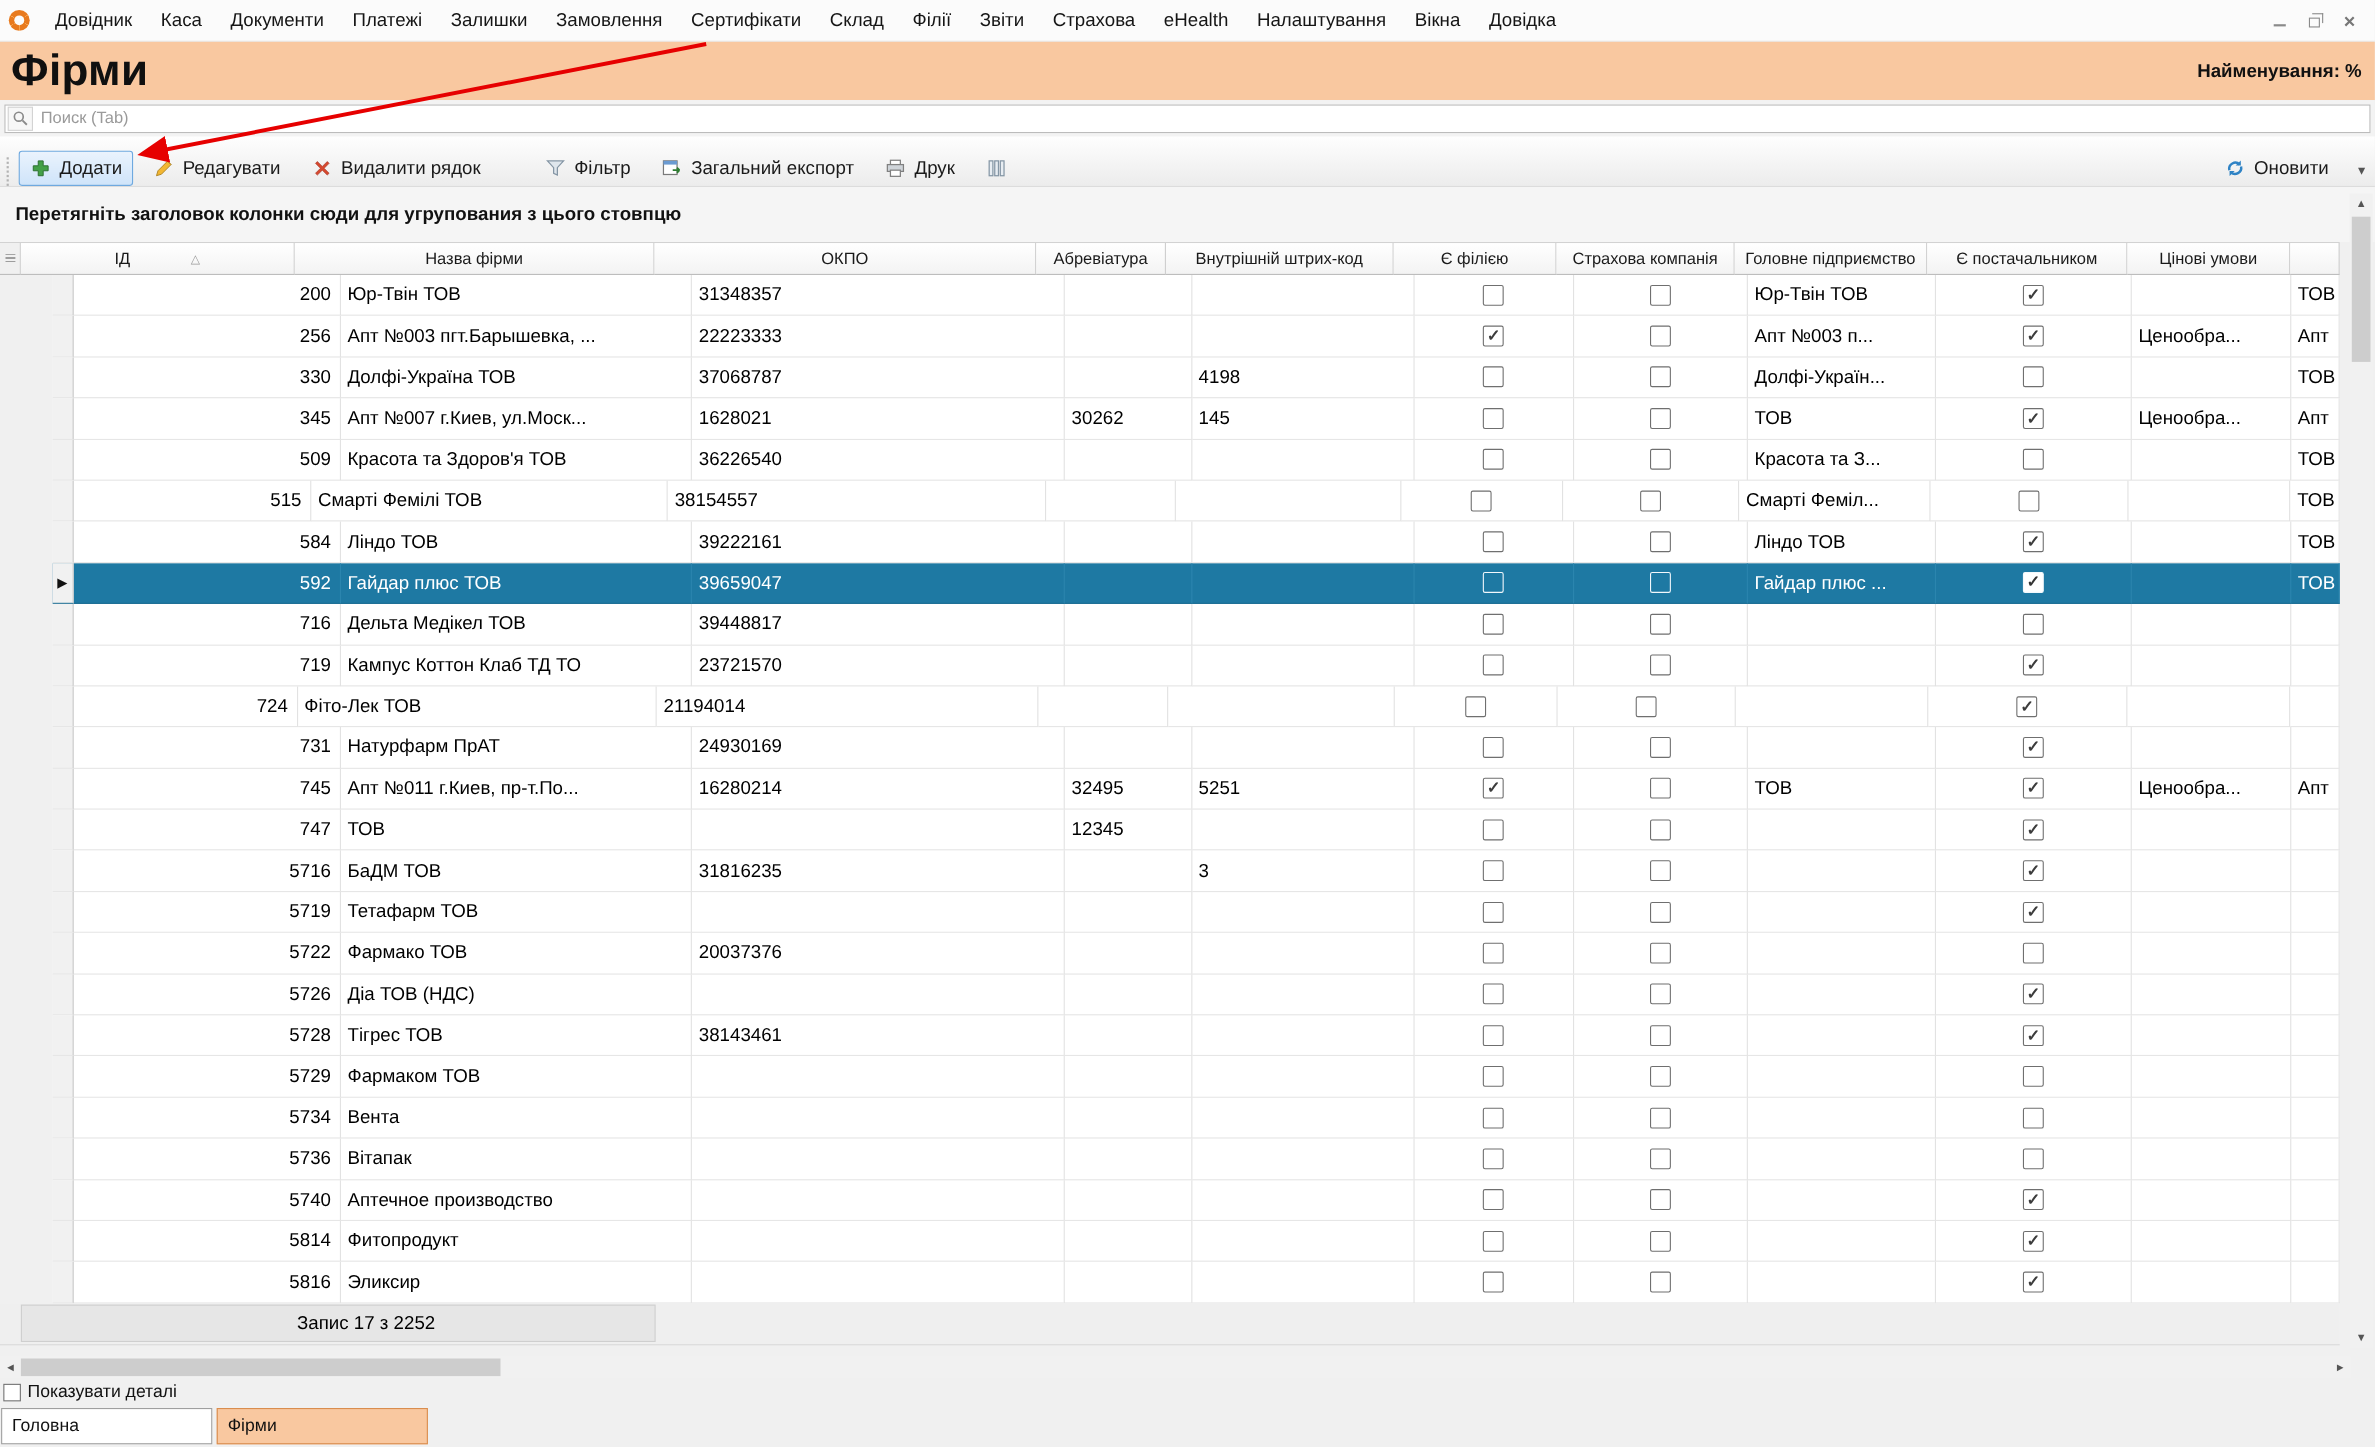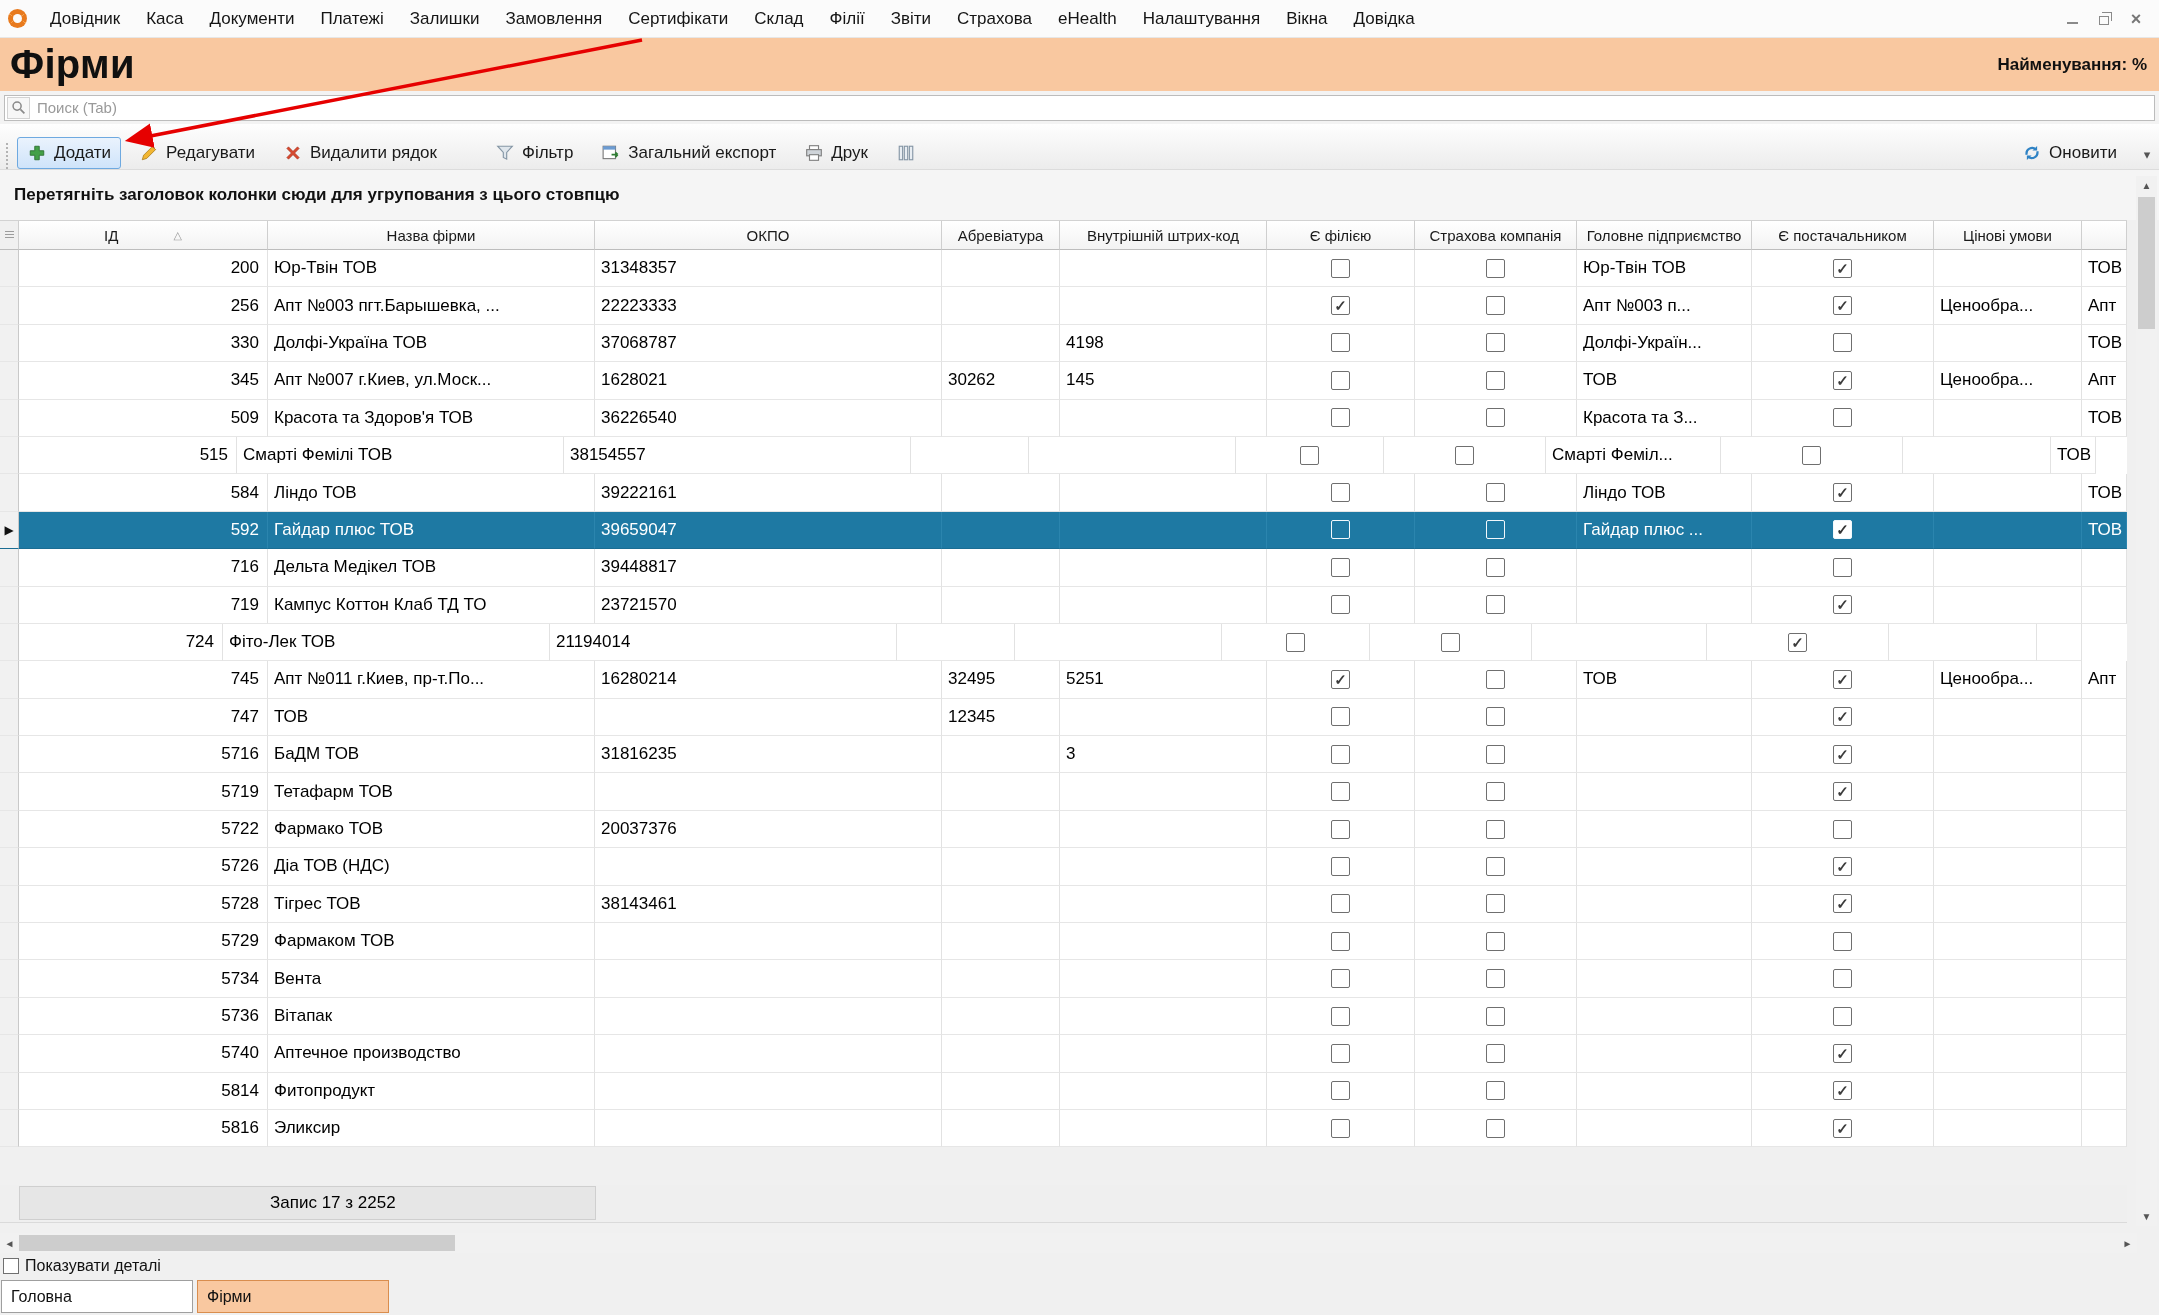--- a/index.html
+++ b/index.html
@@ -61,21 +61,21 @@
   
   .grid { position:absolute; left:0; top:220px; width:2127px; }
   .grid-header { display:flex; height:30px; border-top:1px solid #d2d2d2; }
   .hcell { background:linear-gradient(#ffffff,#f3f3f3); border-right:1px solid #cfcfcf;
     border-bottom:1px solid #bdbdbd; display:flex; align-items:center; justify-content:center;
     font-size:15px; color:#1a1a1a; overflow:hidden; white-space:nowrap; position:relative; }
   .hcell.indicator { width:19px; background:#f0f0f0; }
   .hcell.indicator::after { content:""; width:9px; height:9px;
     background:repeating-linear-gradient(#9d9d9d 0 1px, transparent 1px 3px); }
   .sort-tri { font-size:11px; color:#9a9a9a; margin-left:55px; }
-  .grid-row { display:flex; height:37.4px; background:#fff; }
+  .grid-row { display:flex; height:37.4px; background:#fff;margin-left:48px; }
   .cell { border-right:1px solid #e2e2e2; border-bottom:1px solid #e6e6e6; display:flex;
     align-items:center; padding:0 6px; font-size:17px; color:#000; overflow:hidden; white-space:nowrap; }
   .cell.indicator { width:19px; background:#f1f1f1; border-right:1px solid #c9c9c9; padding:0;
     justify-content:center; font-size:12px; color:#111; }
   .cell.right { justify-content:flex-end; padding-right:8px; }
   .cell.cb-cell { justify-content:center; }
   .grid-row.selected { background:#1e79a3; }
   .grid-row.selected .cell { color:#fff; border-bottom-color:#1b6d93; border-right-color:#2b85ae; }
   .grid-row.selected .cell.indicator { background:#f1f1f1; color:#111; border-right-color:#c9c9c9; }
   .cb { width:19px; height:19px; border:1.5px solid #6f6f6f; background:#fff; border-radius:2px;
@@ -505,20 +505,40 @@
           </div>
           <div class="cell" style="width: 175px;"></div>
           <div class="cell cb-cell" style="width: 182px;">
             <span class="cb checked"></span>
           </div>
           <div class="cell" style="width: 148px;"></div>
           <div class="cell" style="width: 45px;"></div>
         </div>
         <div class="grid-row">
           <div class="cell indicator"></div>
+          <div class="cell right" style="width: 249px;">731</div>
+          <div class="cell" style="width: 327px;">Натурфарм ПрАТ</div>
+          <div class="cell" style="width: 347px;">24930169</div>
+          <div class="cell" style="width: 118px;"></div>
+          <div class="cell" style="width: 207px;"></div>
+          <div class="cell cb-cell" style="width: 148px;">
+            <span class="cb"></span>
+          </div>
+          <div class="cell cb-cell" style="width: 162px;">
+            <span class="cb"></span>
+          </div>
+          <div class="cell" style="width: 175px;"></div>
+          <div class="cell cb-cell" style="width: 182px;">
+            <span class="cb checked"></span>
+          </div>
+          <div class="cell" style="width: 148px;"></div>
+          <div class="cell" style="width: 45px;"></div>
+        </div>
+        <div class="grid-row">
+          <div class="cell indicator"></div>
           <div class="cell right" style="width: 249px;">745</div>
           <div class="cell" style="width: 327px;">Апт №011 г.Киев, пр-т.По...</div>
           <div class="cell" style="width: 347px;">16280214</div>
           <div class="cell" style="width: 118px;">32495</div>
           <div class="cell" style="width: 207px;">5251</div>
           <div class="cell cb-cell" style="width: 148px;">
             <span class="cb checked"></span>
           </div>
           <div class="cell cb-cell" style="width: 162px;">
             <span class="cb"></span>

